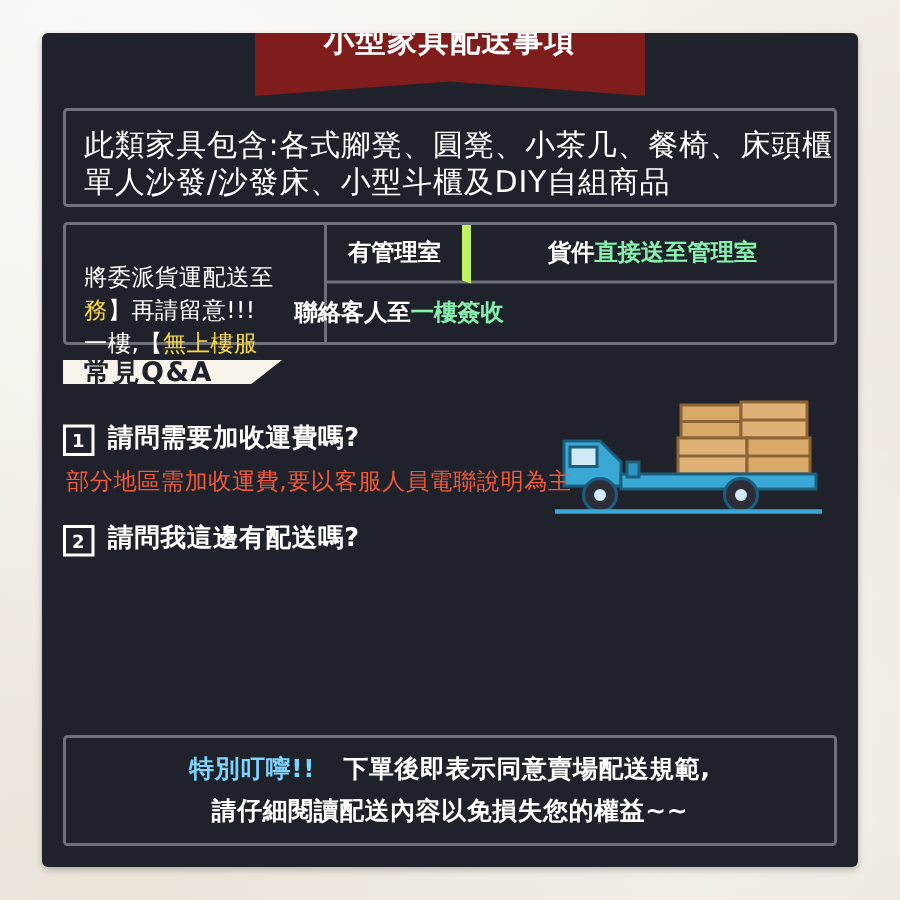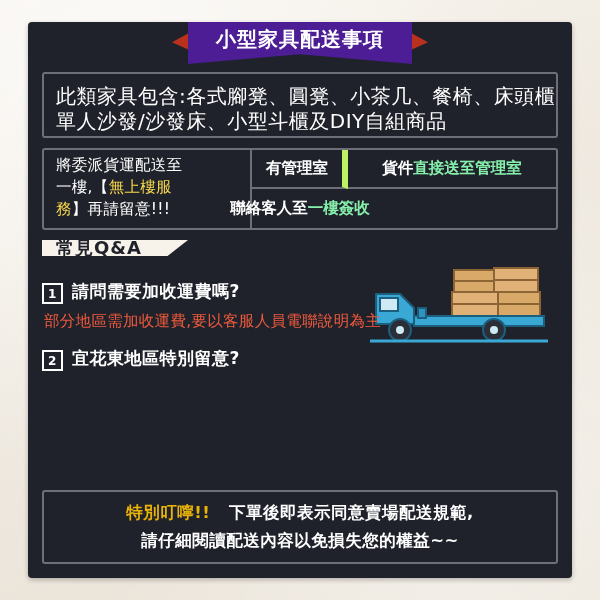--- a/index.html
+++ b/index.html
@@ -32,25 +32,25 @@
     border-radius: 4px;
     box-shadow: 0 2px 5px rgba(0,0,0,0.25);
     overflow: hidden;
   }
   
   .ribbon {
     position: absolute;
     left: 50%;
     top: -2px;
     transform: translateX(-50%);
-    width: 224px;
+    width: 260px;
     height: 44px;
-    background: #4c1d95;
-    display: flex;
-    align-items: center;
+    background: #7f1d1d;
+    display: flex;
+    align-items: flex-start;
     justify-content: center;
     clip-path: polygon(0 0, 100% 0, 100% 100%, 50% 78%, 0 100%);
   }
   .ribbon-text {
     color: #ffffff;
     font-size: 20px;
     font-weight: bold;
     letter-spacing: 1px;
     margin-top: -6px;
     white-space: nowrap;
@@ -96,22 +96,22 @@
   .delivery {
     position: absolute;
     left: 0; top: 76px; right: 0;
     height: 82px;
     border: 2px solid #6d7078;
     border-radius: 3px;
     box-sizing: border-box;
     display: flex;
   }
   .delivery-left {
-    width: 206px;
-    padding: 4px 10px 8px 12px;
+    width: 172px;
+    padding: 24px 10px 8px 12px;
     box-sizing: border-box;
     color: #ffffff;
     font-size: 15.5px;
     line-height: 22px;
     letter-spacing: 0.3px;
   }
   .delivery-left .hl { color: #f7d84a; }
   .delivery-table {
     flex: 1;
     display: grid;
@@ -216,21 +216,21 @@
     justify-content: center;
   }
   .footer-line {
     font-size: 16.5px;
     font-weight: bold;
     letter-spacing: 0.5px;
     white-space: nowrap;
     line-height: 28px;
     color: #ffffff;
   }
-  .footer-line .red { color: #eab308; }
+  .footer-line .red { color: #7dd3fc; }
   .footer-line .yellow { color: #ffffff; }
 </style>
 </head>
 <body>
 
 <div class="page">
   <div class="panel">
 
     <div class="ribbon-wing left"></div>
     <div class="ribbon-wing right"></div>
@@ -241,22 +241,22 @@
     <div class="inner">
 
       <div class="intro block">
         <div>此類家具包含:各式腳凳、圓凳、小茶几、餐椅、床頭櫃</div>
         <div>單人沙發/沙發床、小型斗櫃及DIY自組商品</div>
       </div>
 
       <div class="delivery">
         <div class="delivery-left">
           <div>將委派貨運配送至</div>
+          <div><span class="hl">務</span><span>】再請留意!!!</span></div>
           <div><span>一樓,【</span><span class="hl">無上樓服</span></div>
-          <div><span class="hl">務</span><span>】再請留意!!!</span></div>
         </div>
         <div class="delivery-table">
           <div class="dt-cell r0 c0">有管理室</div>
           <div class="dt-cell r0">
               <span>貨件</span>
               <span class="red">直接送至管理室</span>
             </div>
           <div class="dt-cell">
               <span>聯絡客人至</span>
               <span class="red">一樓簽收</span>
@@ -300,21 +300,21 @@
           <div class="qa-q">
             <span class="qa-num">1</span>
             <span>請問需要加收運費嗎?</span>
           </div>
           <div class="qa-a">部分地區需加收運費,要以客服人員電聯說明為主</div>
         </div>
 
         <div class="qa-item">
           <div class="qa-q">
             <span class="qa-num">2</span>
-            <span>宜花東地區特別留意?</span>
+            <span>請問我這邊有配送嗎?</span>
           </div>
         </div>
 
       </div>
 
       <div class="footer">
         <div class="footer-line">
           <span class="red">特別叮嚀!!</span>
           &nbsp;&nbsp;<span>下單後即表示</span><span class="yellow">同意賣場配送規範</span><span>,</span>
         </div>

